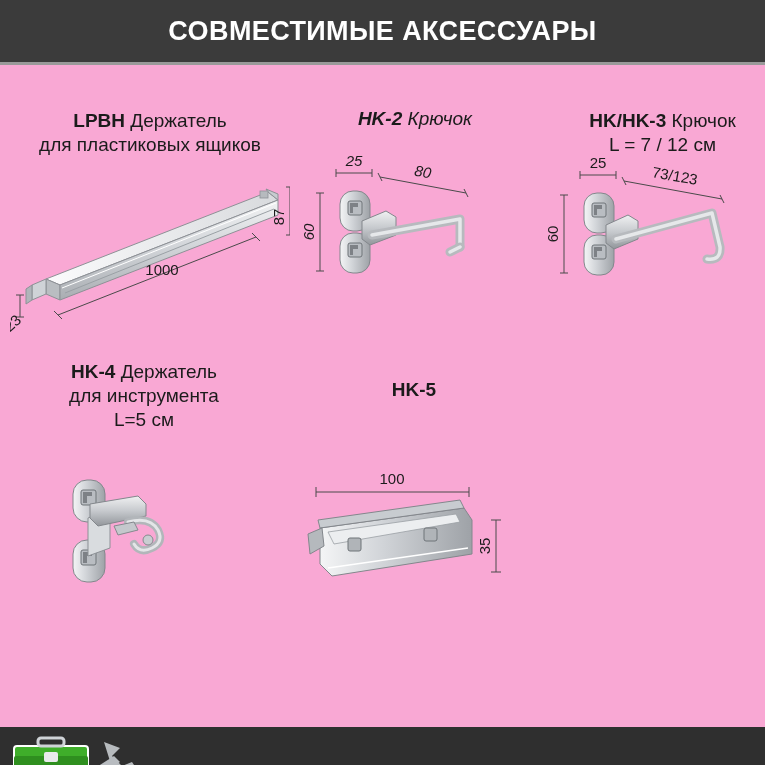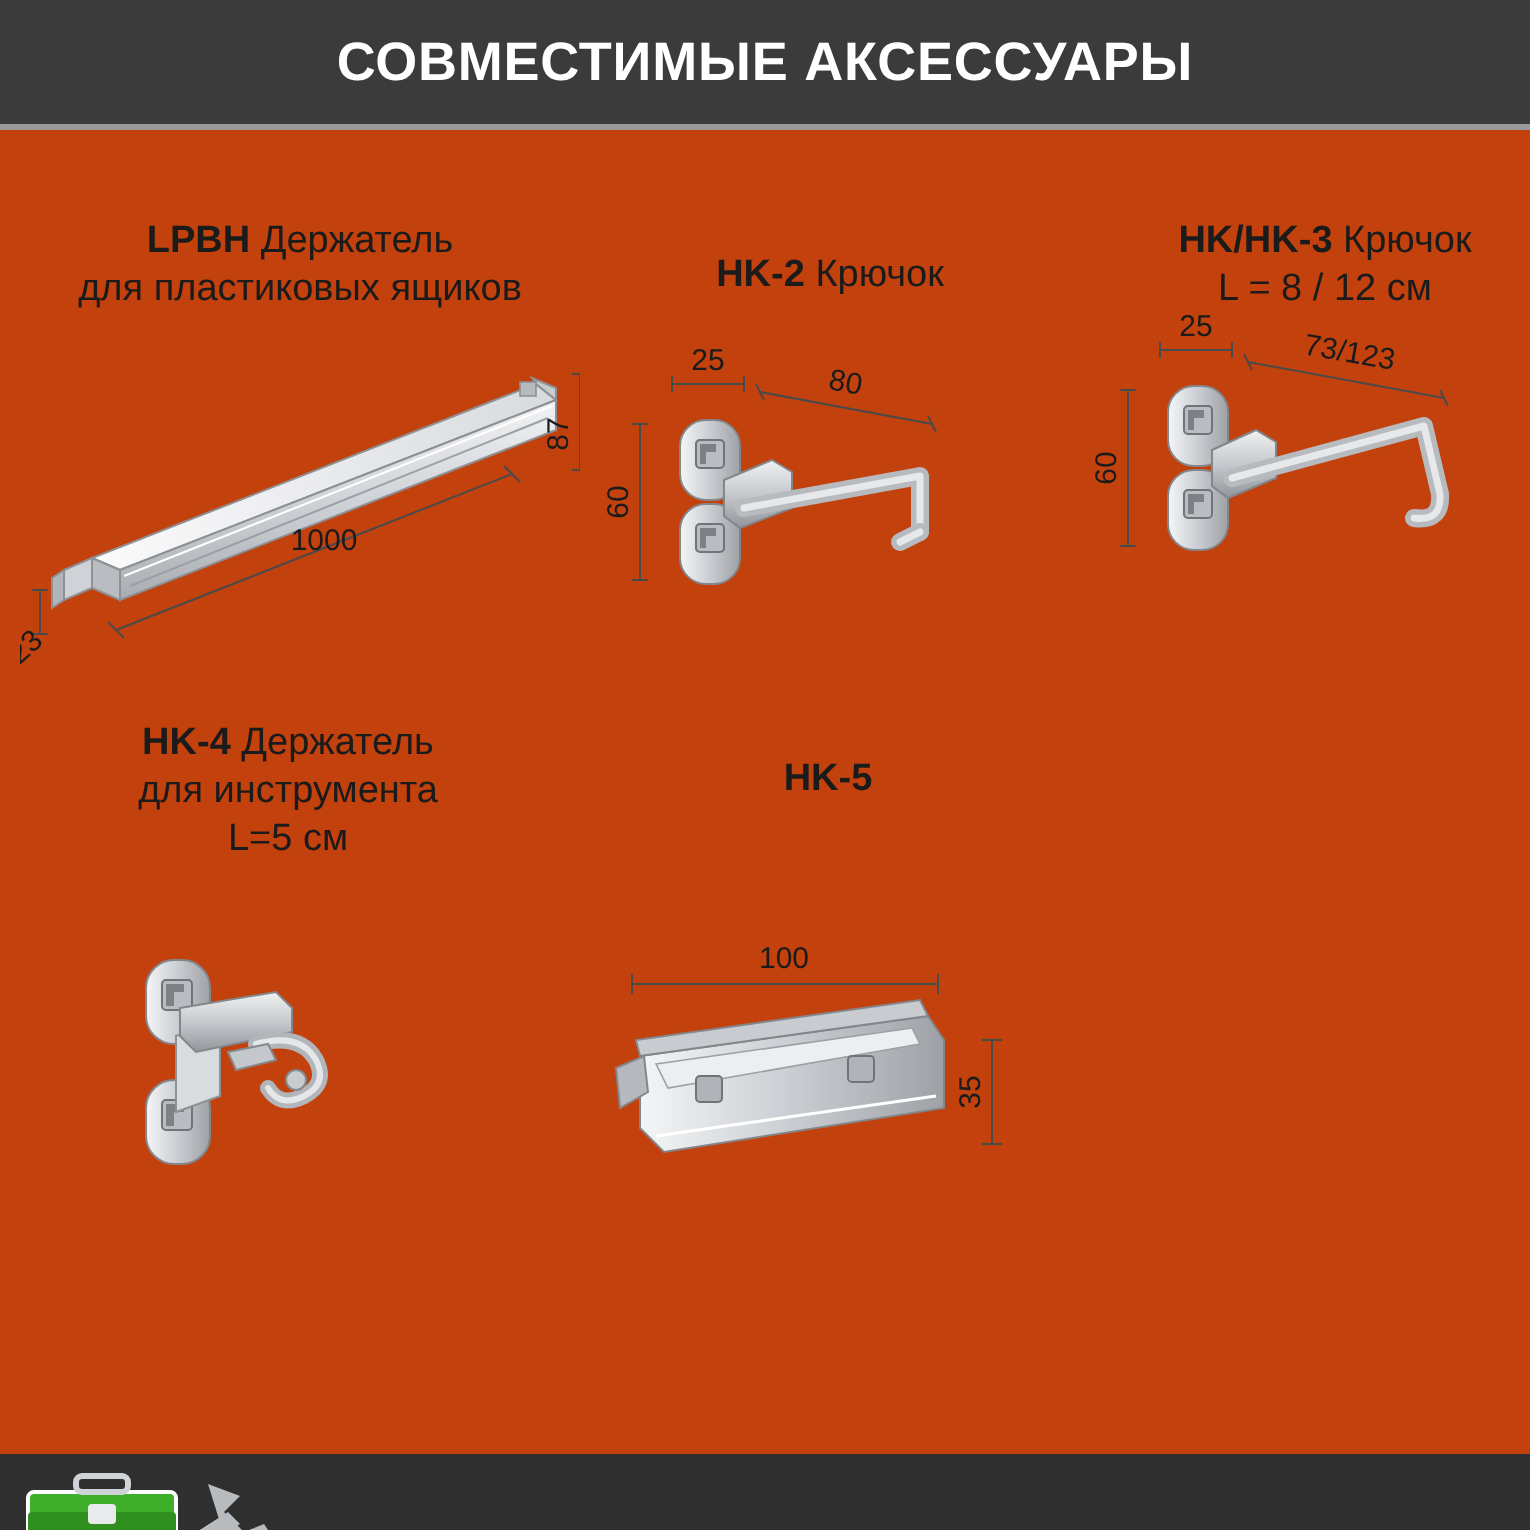--- a/index.html
+++ b/index.html
@@ -11,21 +11,21 @@
     height: 765px;
     background: #ffffff;
     font-family: "Liberation Sans", sans-serif;
     overflow: hidden;
     position: relative;
   }
   .page {
     width: 765px;
     height: 765px;
     position: relative;
-    background: #c2410c;
+    background: #f9a8d4;
   }
   
   .header {
     position: absolute;
     left: 0; top: 0;
     width: 765px;
     height: 62px;
     background: #3b3b3b;
     display: flex;
     align-items: center;
@@ -160,21 +160,21 @@
           <text class="dim-label" x="152" y="108" text-anchor="middle">1000</text>
 
           <line x1="10" y1="128" x2="10" y2="150" stroke="#4a4a4a" stroke-width="1"></line>
           <line x1="6" y1="128" x2="14" y2="128" stroke="#4a4a4a" stroke-width="1"></line>
           <line x1="6" y1="150" x2="14" y2="150" stroke="#4a4a4a" stroke-width="1"></line>
           <text class="dim-label" x="6" y="160" text-anchor="middle" transform="rotate(-42 6 160)">23</text>
         </svg>
       </div>
     </div>
 
-    <div class="cell" style="left:300px; top:51px; width:230px;">
+    <div class="cell" style="left:300px; top:32px; width:230px;font-style:italic;">
       <div class="caption">
         <span class="code">HK-2</span>
         <span>Крючок</span>
       </div>
       <div style="position:absolute; left:0; top:42px;">
         <svg width="230" height="180" viewBox="0 0 230 180">
           <defs>
             <linearGradient id="plateg" x1="0" y1="0" x2="1" y2="0">
               <stop offset="0%" stop-color="#f4f5f6"></stop>
               <stop offset="40%" stop-color="#d2d5d9"></stop>
@@ -216,21 +216,21 @@
           <line x1="16" y1="122" x2="24" y2="122" stroke="#4a4a4a" stroke-width="1"></line>
           <text class="dim-label" x="14" y="83" text-anchor="middle" transform="rotate(-90 14 83)">60</text>
         </svg>
       </div>
     </div>
 
     <div class="cell" style="left:544px; top:34px; width:237px;">
       <div class="caption">
         <span class="code">HK/HK-3</span>
         <span>Крючок</span><br>
-        <span>L = 8 / 12 см</span>
+        <span>L = 7 / 12 см</span>
       </div>
       <div style="position:absolute; left:0; top:42px;">
         <svg width="237" height="180" viewBox="0 0 237 180">
 
           <rect x="40" y="42" width="30" height="40" rx="13" fill="url(#plateg)" stroke="#83878c" stroke-width="1"></rect>
           <rect x="40" y="84" width="30" height="40" rx="13" fill="url(#plateg)" stroke="#83878c" stroke-width="1"></rect>
           <rect x="48" y="52" width="14" height="14" rx="2" fill="#b9bdc2" stroke="#6f7479" stroke-width="1"></rect>
           <rect x="48" y="94" width="14" height="14" rx="2" fill="#b9bdc2" stroke="#6f7479" stroke-width="1"></rect>
           <path d="M50 54 l8 0 l0 4 l-5 0 l0 6 l-3 0 z" fill="#7d8186"></path>
           <path d="M50 96 l8 0 l0 4 l-5 0 l0 6 l-3 0 z" fill="#7d8186"></path>

